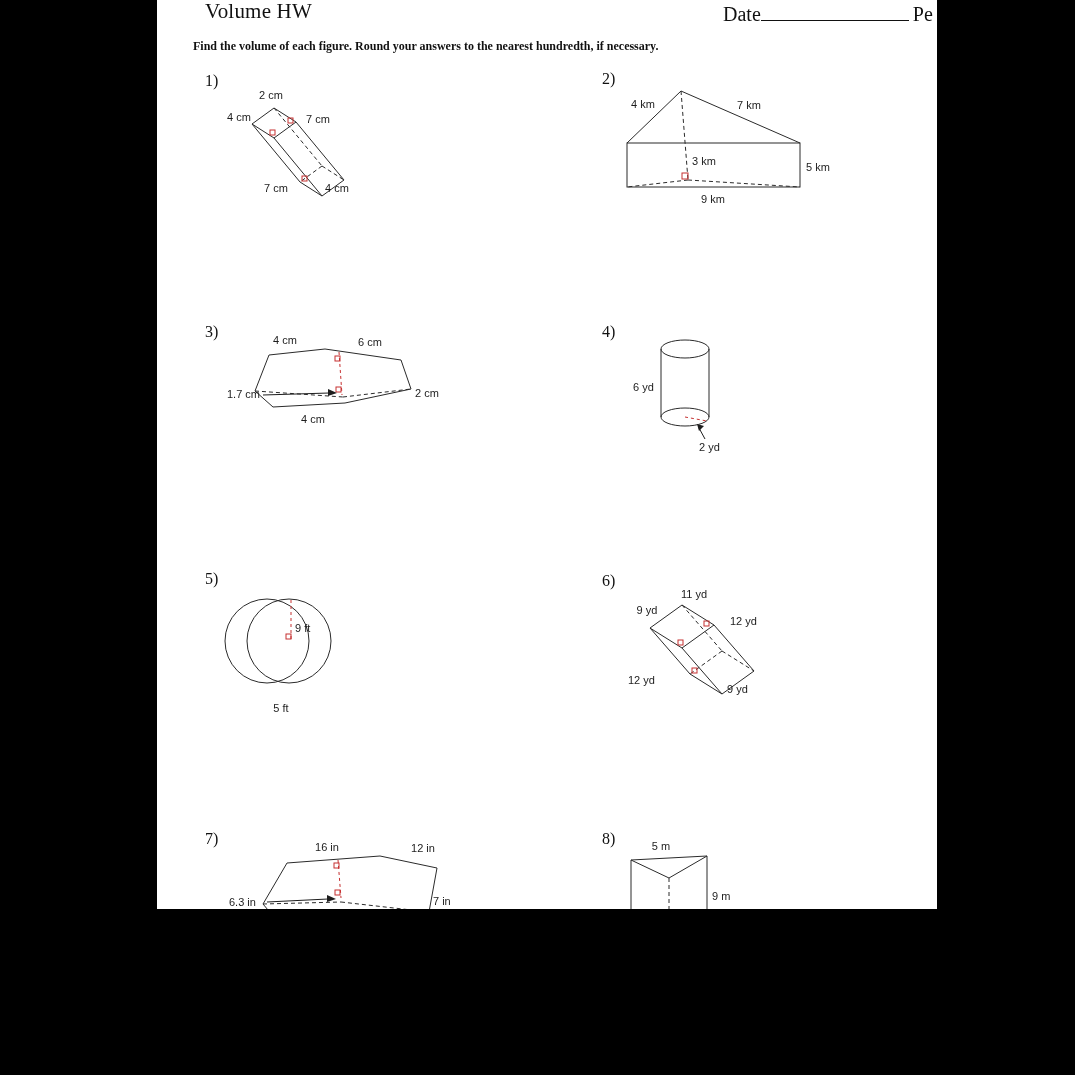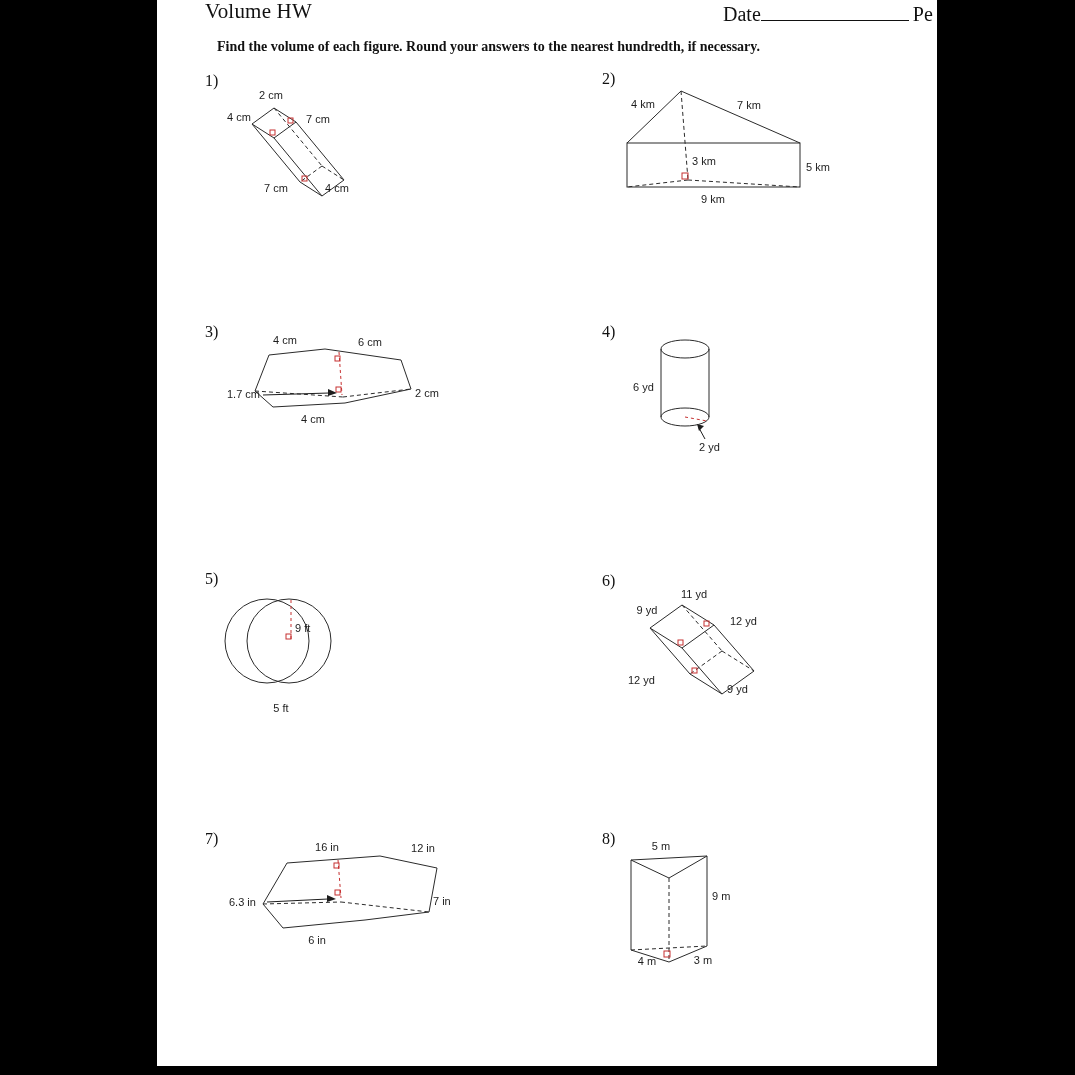--- a/index.html
+++ b/index.html
@@ -1,23 +1,23 @@
 <!DOCTYPE html>
 <html><head>
 <meta charset="utf-8">
 <style>
   * { margin:0; padding:0; box-sizing:border-box; }
   html,body { width:1075px; height:1075px; background:#000; }
-  .screen { position:relative; width:1075px; height:1066px; background:#000; overflow:hidden;
+  .screen { position:relative; width:1075px; height:909px; background:#000; overflow:hidden;
             font-family:"Liberation Serif", serif; }
   .page { position:absolute; left:157px; top:0; width:780px; height:1075px; background:#ffffff; }
   .title { position:absolute; left:48px; top:-1px; font-size:21px; color:#111; letter-spacing:0.2px; }
   .date-row { position:absolute; left:566px; top:3px; font-size:20px; color:#111; white-space:nowrap; }
   .blank { display:inline-block; width:148px; height:15px; border-bottom:1px solid #111; margin:0 4px 0 0; }
-  .instructions { position:absolute; left:60px; top:39px; width:715px; font-size:14px; font-weight:bold; color:#111; }
+  .instructions { position:absolute; left:36px; top:39px; width:715px; font-size:12px; font-weight:bold; color:#111; }
   .problem { position:absolute; }
   .pnum { font-size:16px; color:#111; display:inline-block; }
   .fig { position:absolute; overflow:visible; }
   text { font-family:"Liberation Sans", sans-serif; font-size:11px; fill:#1d1d1d; }
   .e  { stroke:#2b2b2b; stroke-width:1; fill:none; }
   .d  { stroke:#2b2b2b; stroke-width:1; fill:none; stroke-dasharray:4 3; }
   .r  { stroke:#c63030; stroke-width:1; fill:none; }
   .rd { stroke:#c63030; stroke-width:1; fill:none; stroke-dasharray:3 3; }
   .ar { stroke:#1d1d1d; stroke-width:1; fill:none; }
   .ah { fill:#1d1d1d; stroke:none; }

